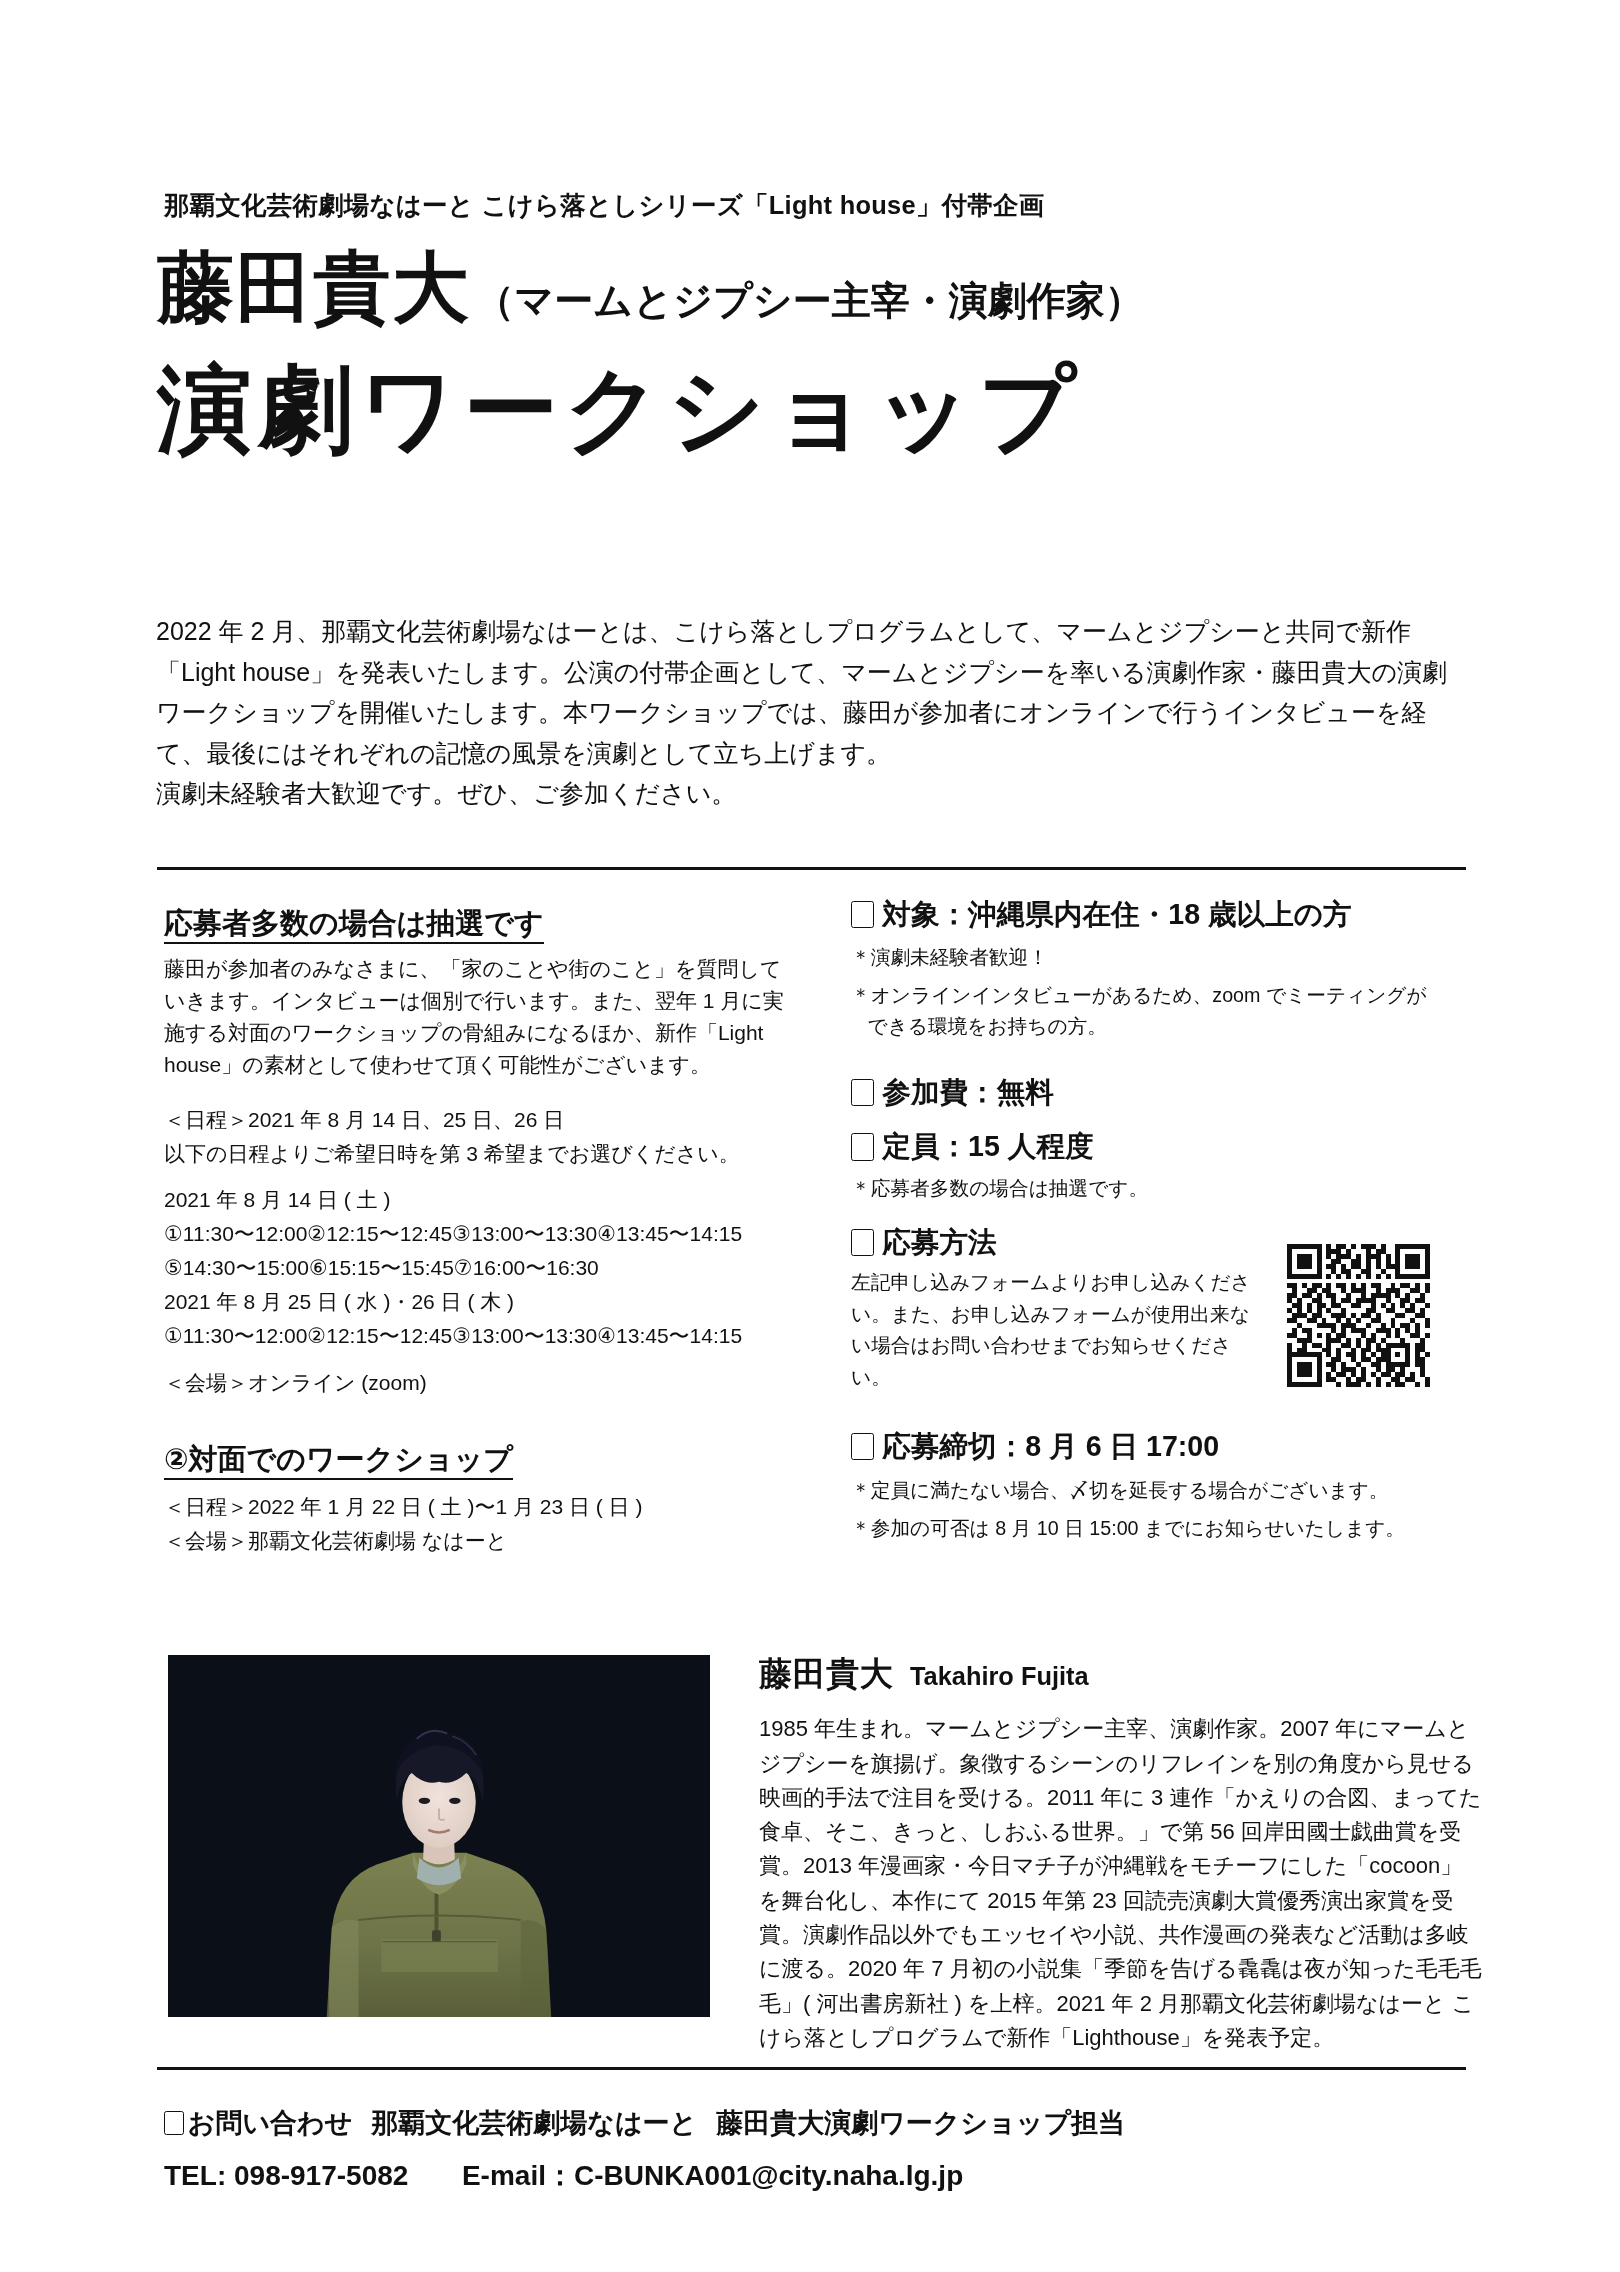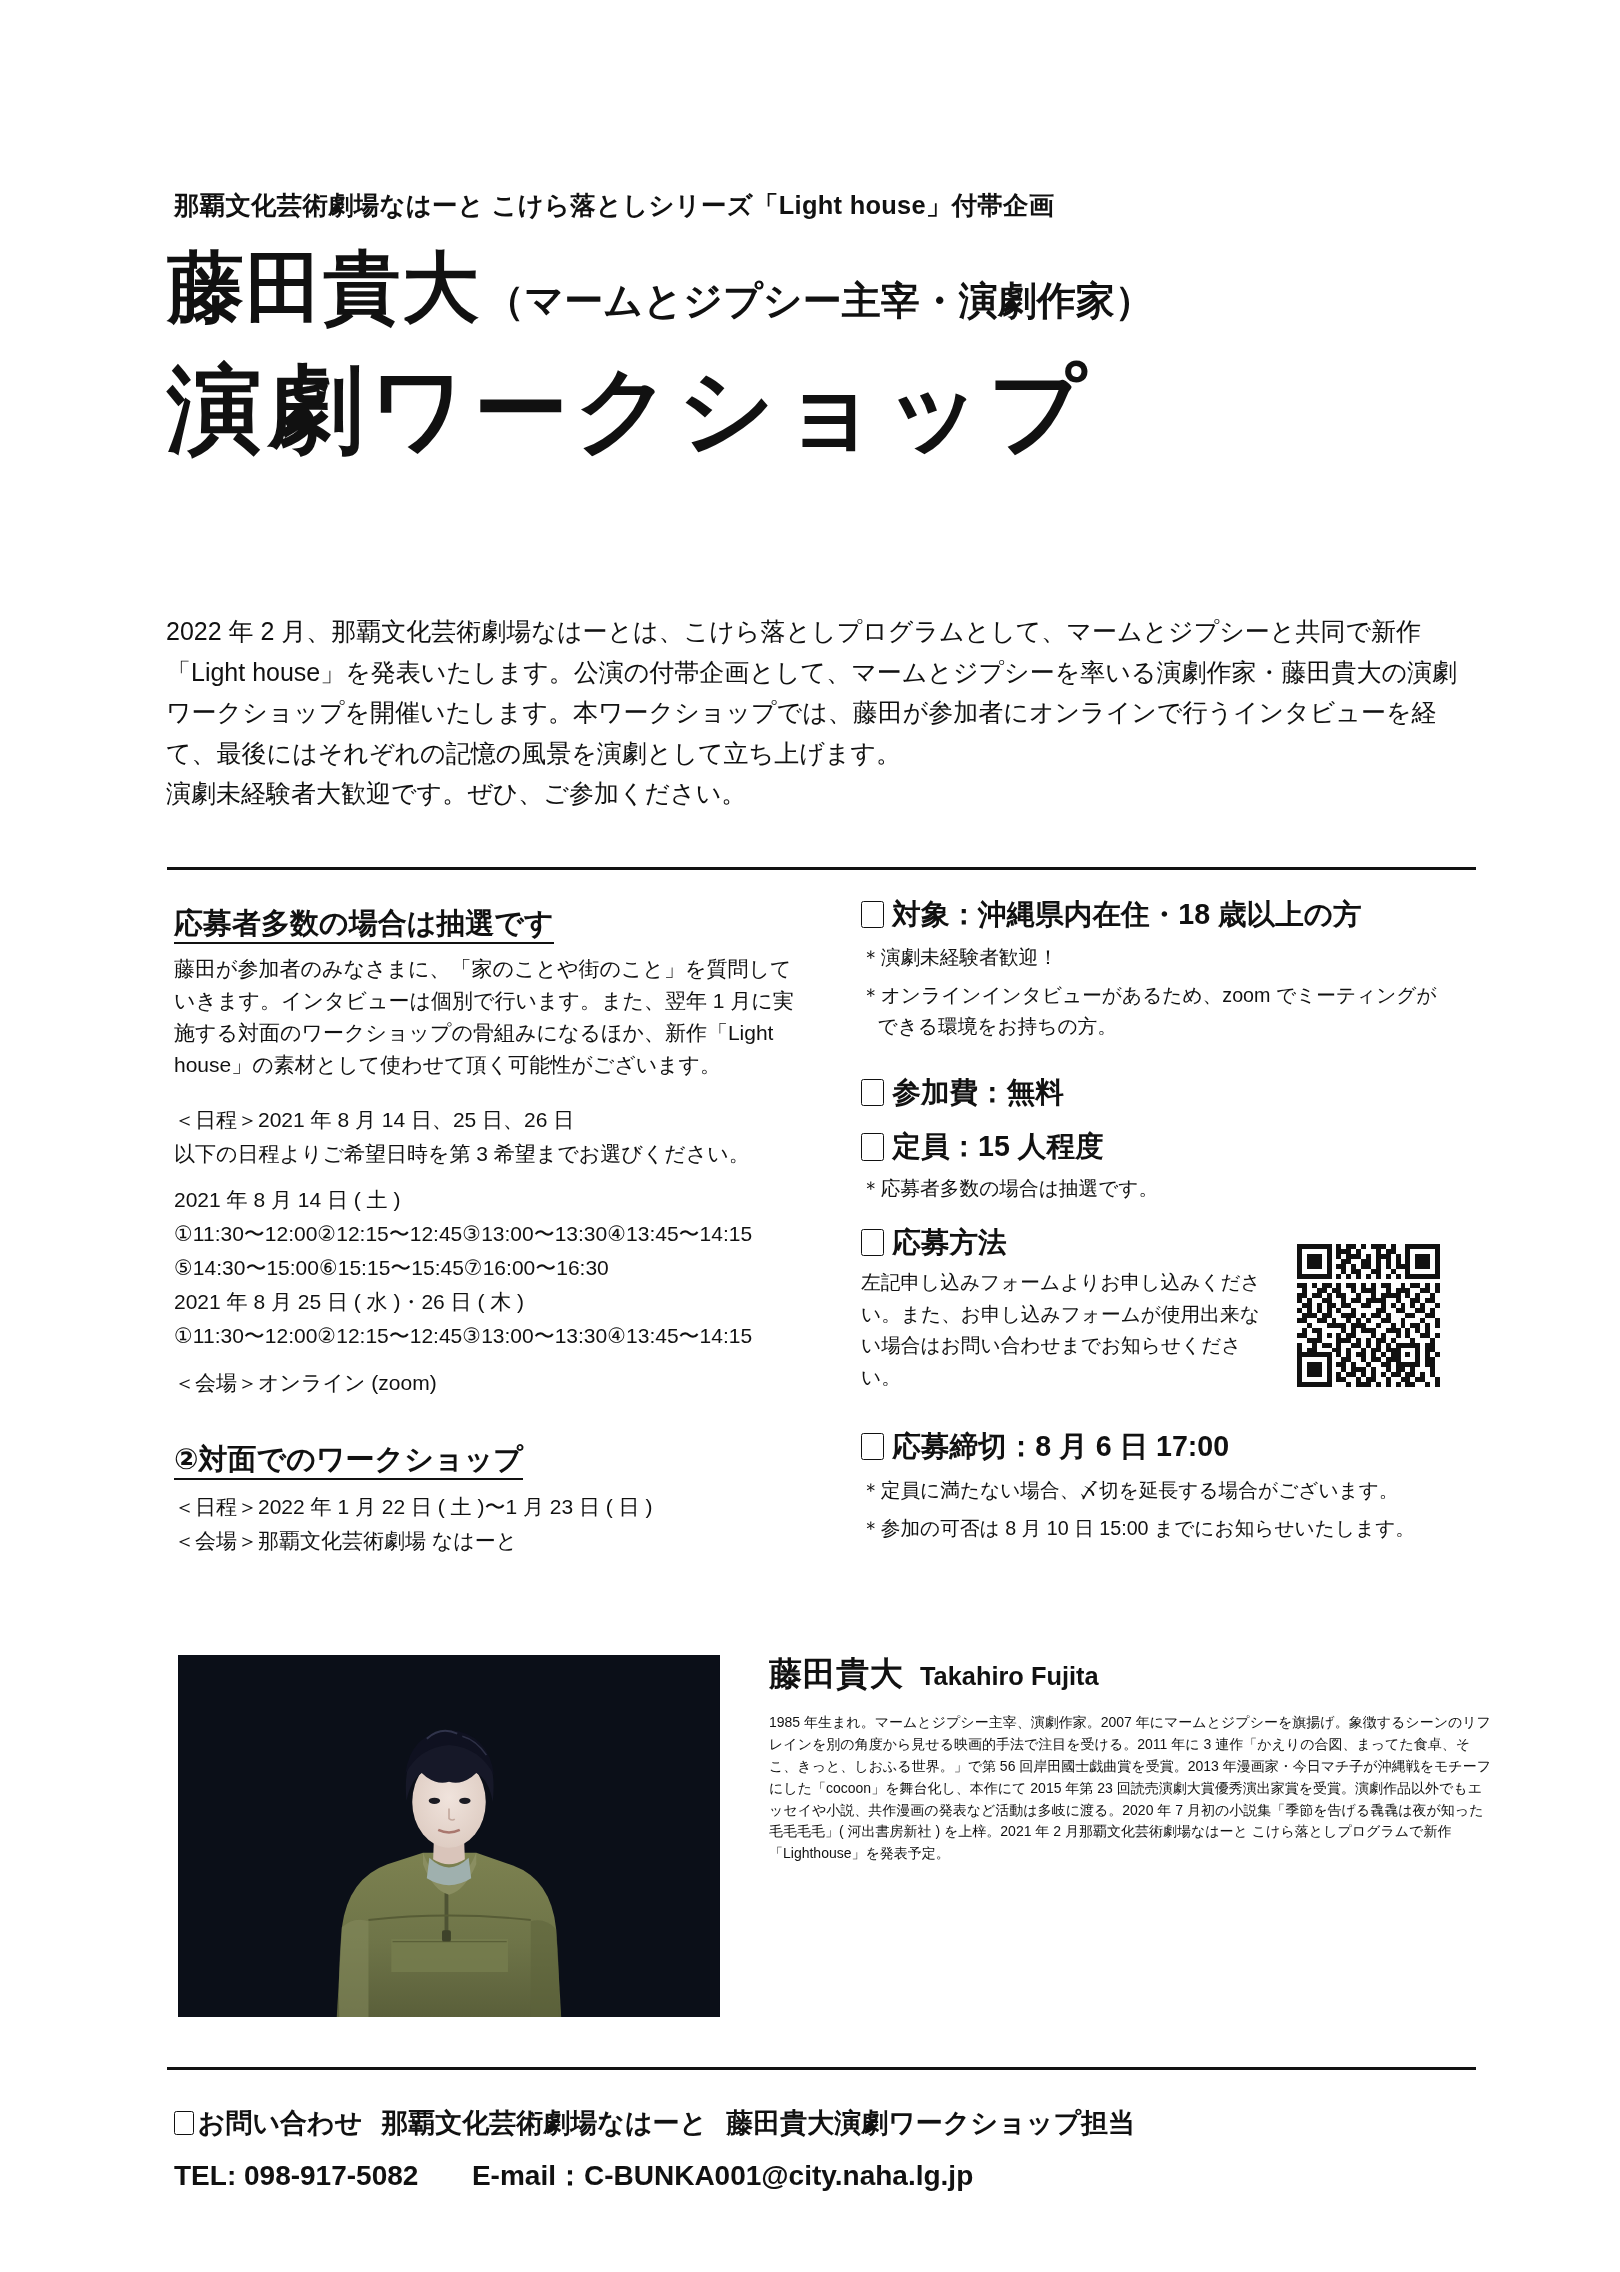--- a/index.html
+++ b/index.html
@@ -12,21 +12,20 @@
     height: 2273px;
     position: relative;
     font-family: "Liberation Sans", "DejaVu Sans", sans-serif;
     color: #111111;
     overflow: hidden;
   }
   .page {
     position: absolute;
     inset: 0;
     padding: 4px;
-    margin-left: 10px;
   }
 
   
   .kicker {
     position: absolute;
     left: 164px;
     top: 189px;
     font-size: 25.4px;
     font-weight: 700;
     letter-spacing: 0.3px;
@@ -193,21 +192,21 @@
     font-weight: 700;
     letter-spacing: 0.6px;
   }
   .bio-name-en {
     font-size: 25.4px;
     font-weight: 600;
     margin-left: 16.5px;
   }
   .bio-text {
     margin-top: 15.2px;
-    font-size: 14px;
+    font-size: 22px;
     font-weight: 500;
     line-height: 1.56;
   }
 
   
   .footer-line1 {
     position: absolute;
     left: 164px;
     top: 2105px;
     display: flex;

